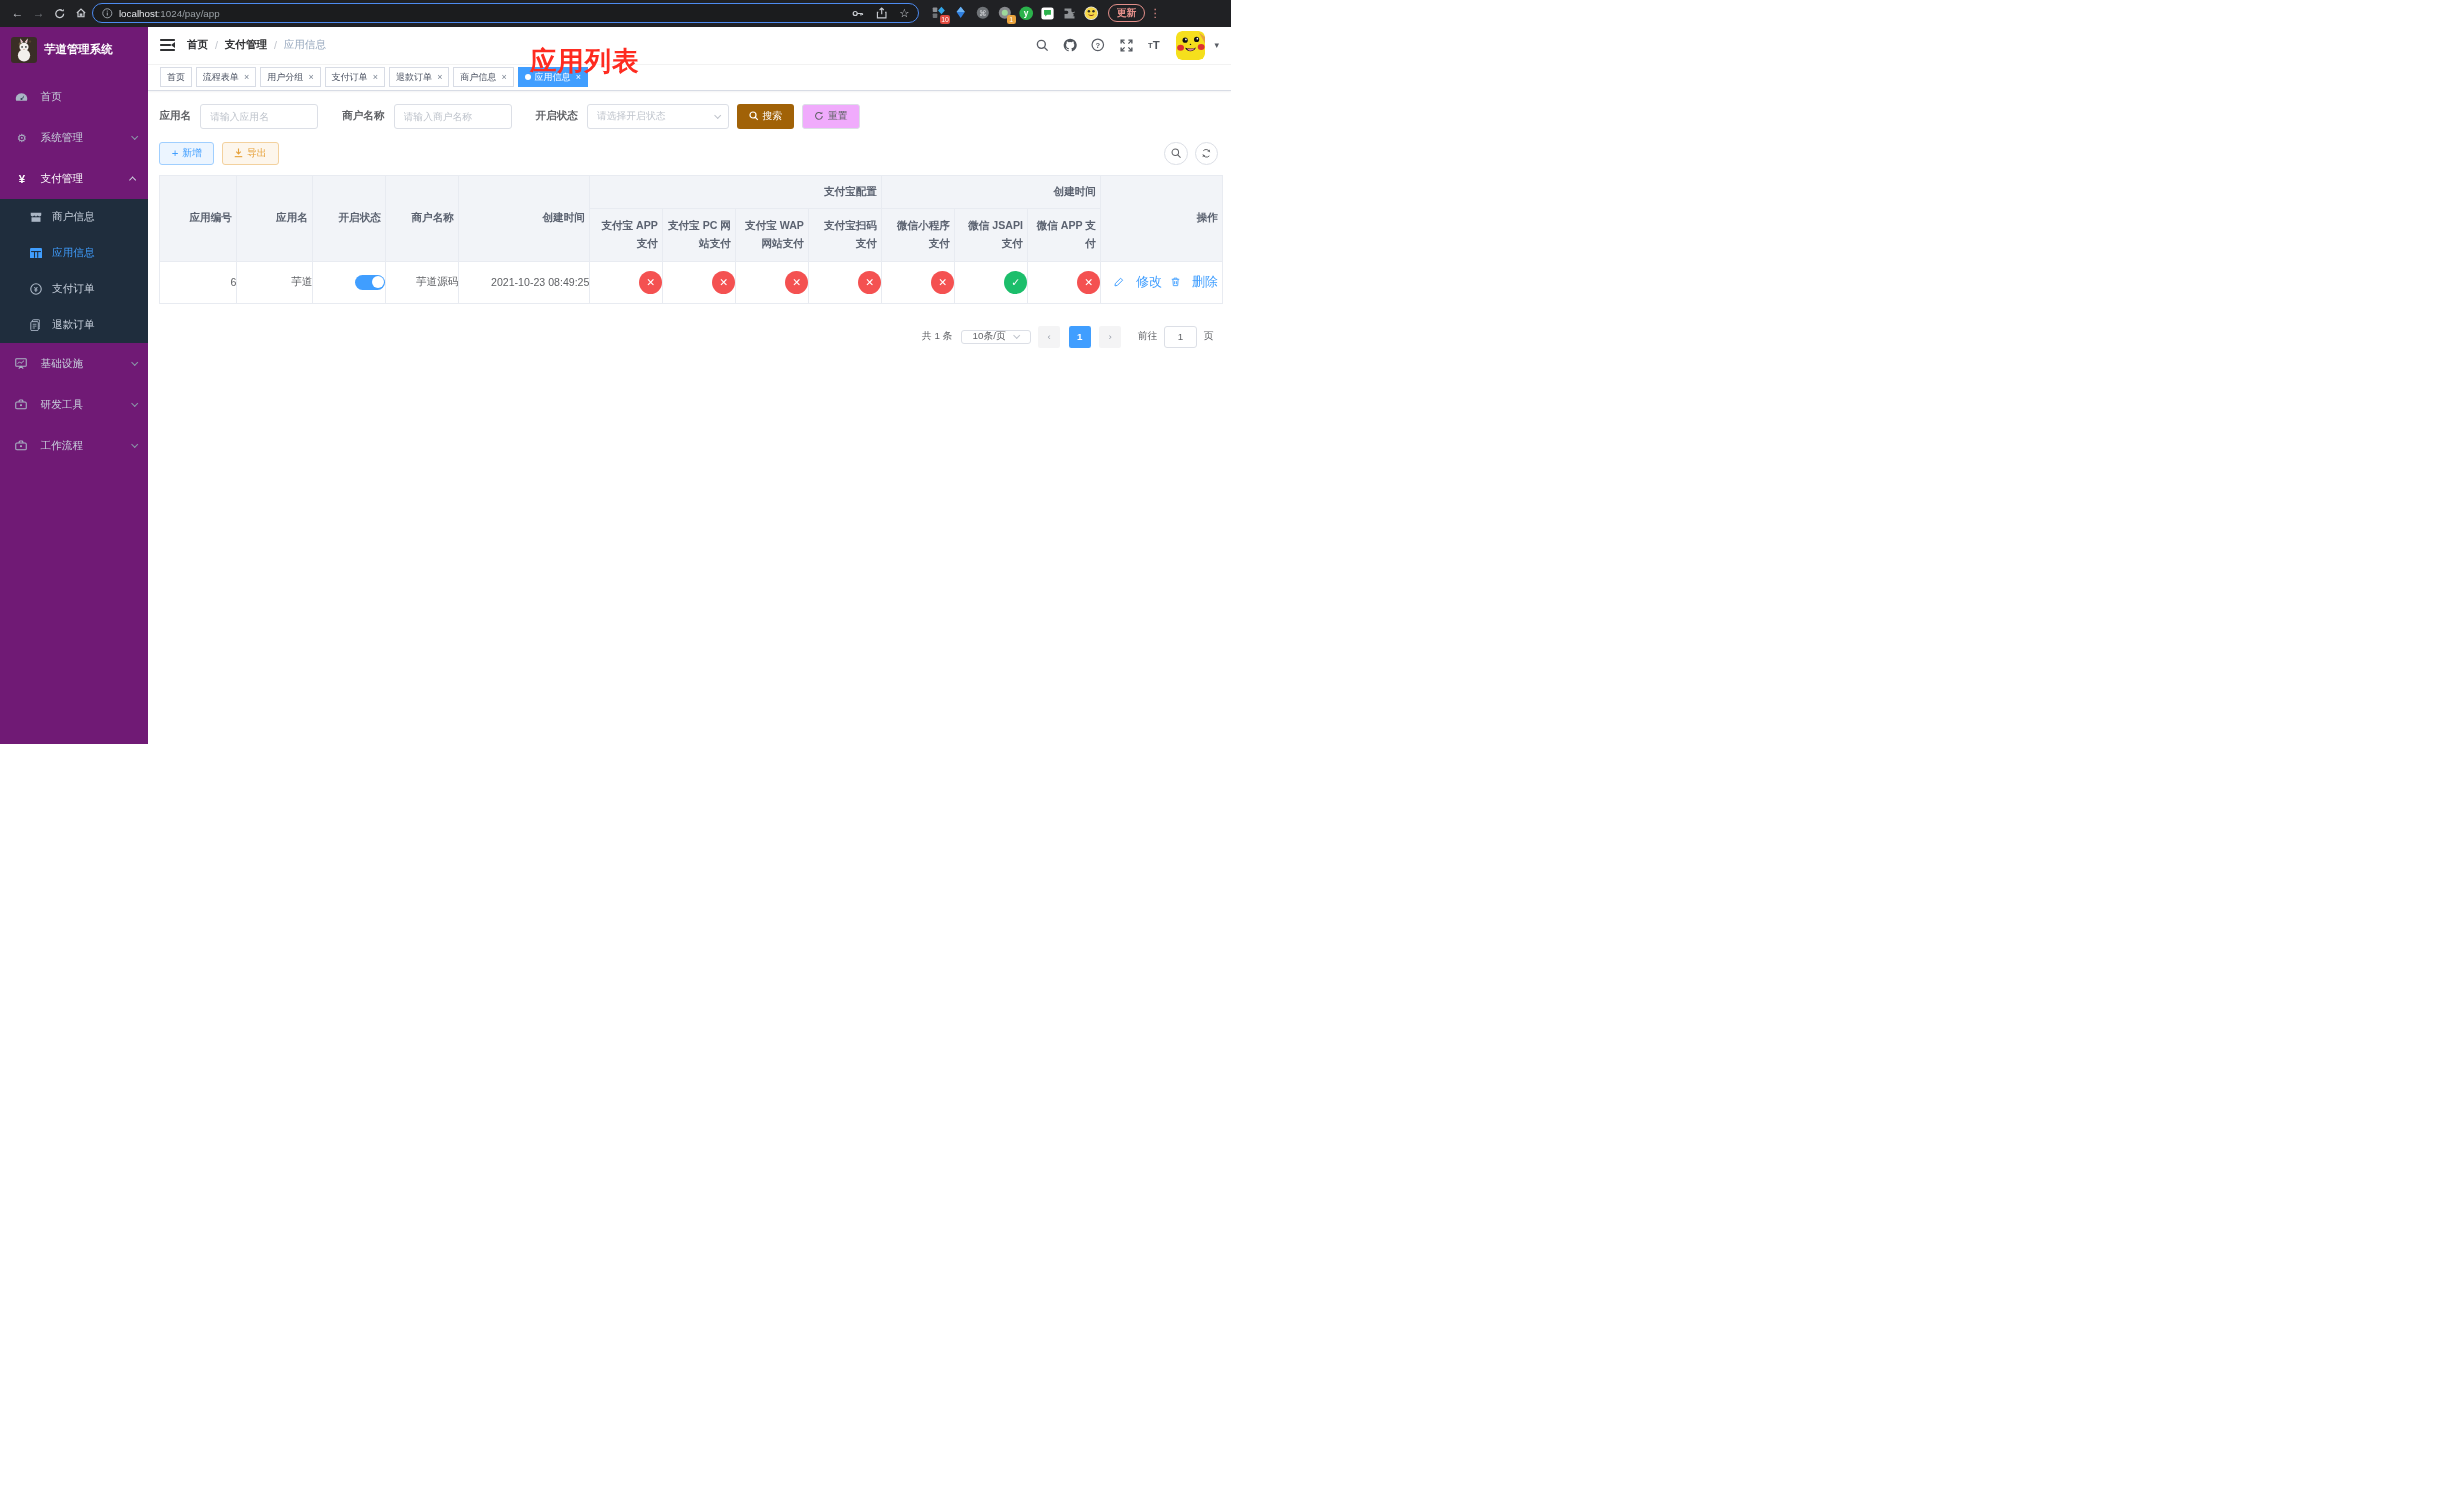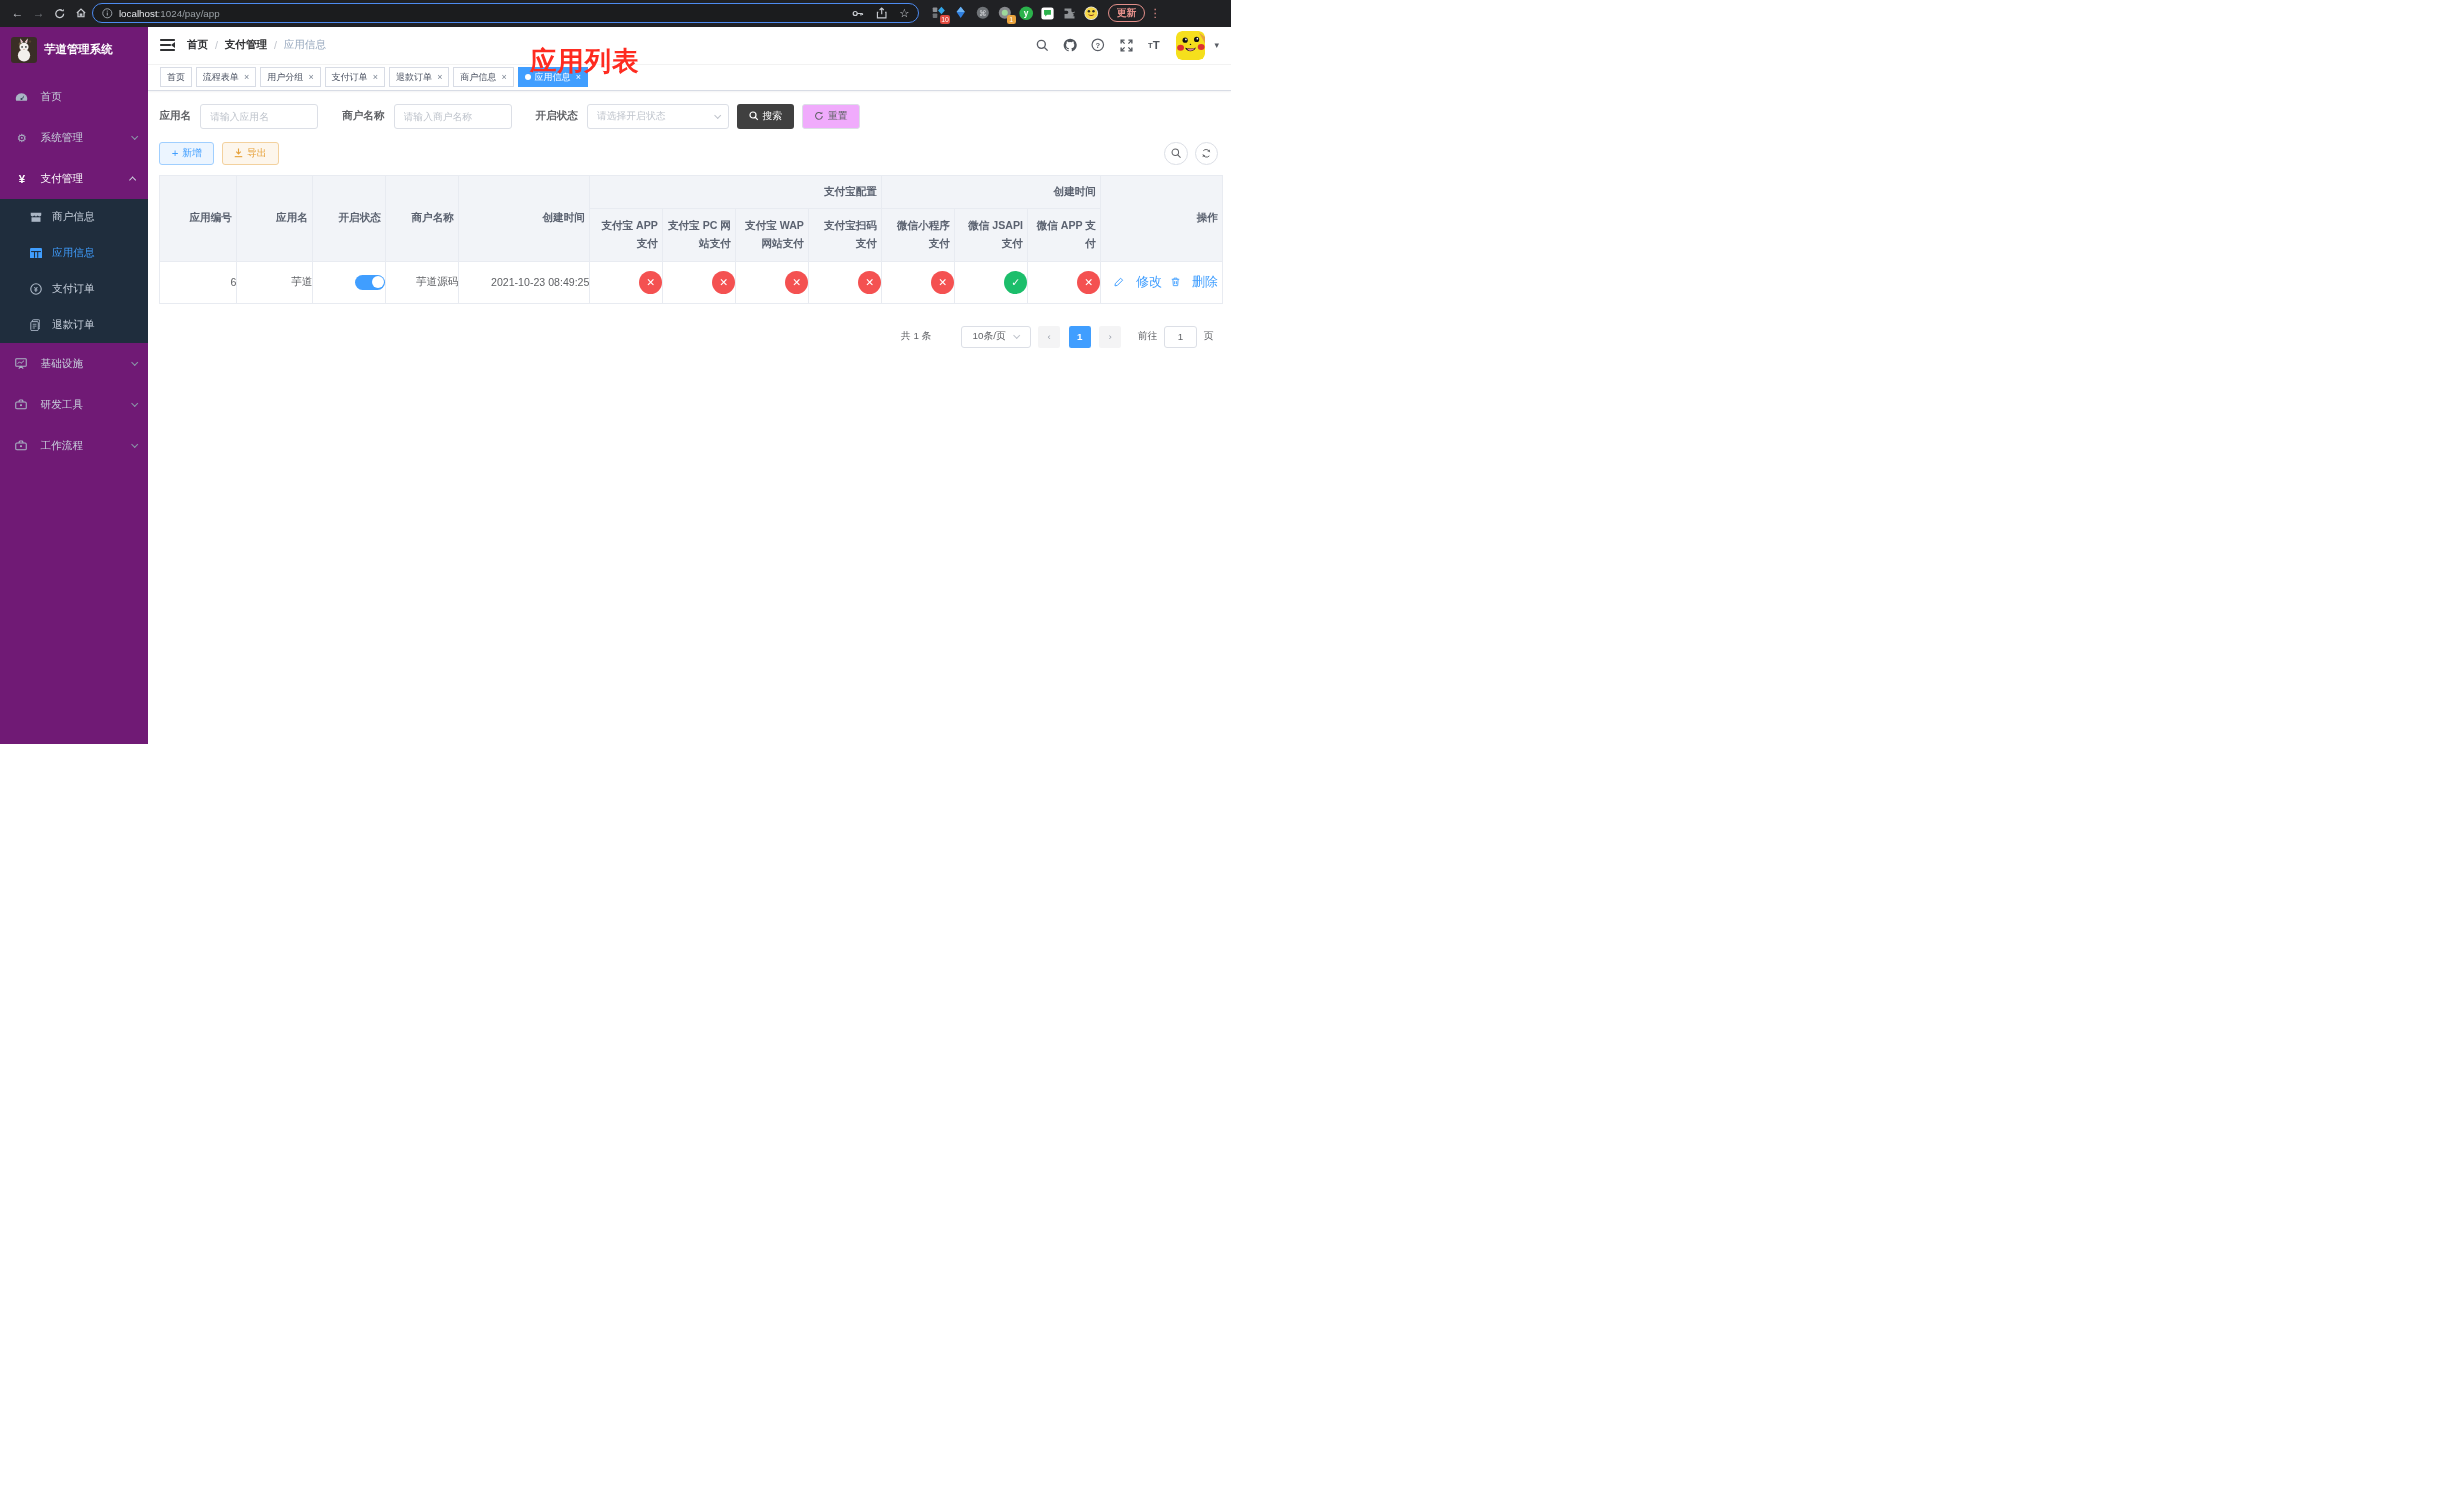--- a/index.html
+++ b/index.html
@@ -84,21 +84,21 @@
   .f-label { font-size:10.6px; font-weight:bold; color:#606266; margin-right:9px; white-space:nowrap; }
   .f-input { height:25px; width:118px; border:0.8px solid #dcdfe6; border-radius:3px; padding:0 9px;
              font-size:9.8px; color:#606266; outline:none; font-family:inherit; }
   .f-input::placeholder { color:#bfc4cc; }
   .f-gap { width:24px; flex:0 0 24px; }
   .f-select { position:relative; width:142px; height:25px; border:0.8px solid #dcdfe6; border-radius:3px;
               display:flex; align-items:center; padding:0 21px 0 9px; font-size:9.8px; color:#bfc4cc; cursor:pointer; }
   .f-select .chev { border-color:#c0c4cc; position:absolute; right:9px; top:9.8px; }
   .btn { height:25px; border-radius:3px; display:inline-flex; align-items:center; gap:3.8px; font-size:9.8px;
          padding:0 11.4px; cursor:pointer; border:0.8px solid transparent; white-space:nowrap; }
-  .btn-search { background:#404040; color:#fff; margin-left:7.6px;font-family:Liberation Serif, serif; }
+  .btn-search { background:#a16207; color:#fff; margin-left:7.6px;font-family:Liberation Serif, serif; }
   .btn-reset { background:#f0abfc; border-color:#dcdfe6; color:#606266; margin-left:7.6px; }
   .toolbar { display:flex; gap:7.6px; margin-bottom:9.8px; position:relative; }
   .btn-add { height:23.5px; background:#ecf5ff; border-color:#a0cfff; color:#409eff; }
   .btn-export { height:23.5px; background:#fdf6ec; border-color:#f3d19e; color:#e6a23c; }
   .mini-group { position:absolute; right:1.5px; top:0; display:flex; gap:6.8px; }
   .mini { width:23.5px; height:23.5px; border-radius:50%; border:0.8px solid #dcdfe6; background:#fff;
           display:flex; align-items:center; justify-content:center; color:#606266; cursor:pointer; }
 
   
   table { width:100%; border-collapse:collapse; table-layout:fixed; }
@@ -115,22 +115,22 @@
                    justify-content:center; color:#fff; font-size:10.6px; font-weight:bold; }
   .status-circle.no { background:#f45151; }
   .status-circle.ok { background:#1cbe6b; }
   .op-link { color:#409eff; font-size:13px; display:inline-flex; align-items:center; gap:12px;
              cursor:pointer; margin:0 4.5px; white-space:nowrap; }
 
   
   .pagination { display:flex; align-items:center; justify-content:flex-end; gap:6.8px; margin-top:22px;
                 font-size:9.8px; color:#606266; padding-right:6px; }
   .pg-total { margin-right:1.5px; }
-  .pg-size { width:70px; height:22px; border:0.8px solid #dcdfe6; border-radius:3px; display:flex;
-             align-items:center; justify-content:center; gap:7.6px; cursor:pointer; color:#606266;margin-left:21px; }
+  .pg-size { width:70px; height:14px; border:0.8px solid #dcdfe6; border-radius:3px; display:flex;
+             align-items:center; justify-content:center; gap:7.6px; cursor:pointer; color:#606266; }
   .pg-size .chev { border-color:#c0c4cc; }
   .pg-btn { width:22px; height:22px; background:#f4f4f5; border-radius:2.3px; display:flex; align-items:center;
             justify-content:center; color:#9aa0ab; font-size:9.8px; cursor:pointer; margin:0 0.8px; }
   .pg-cur { width:22px; height:22px; background:#409eff; border-radius:2.3px; display:flex; align-items:center;
             justify-content:center; color:#fff; font-weight:bold; font-size:9.8px; cursor:pointer; margin:0 0.8px; }
   .pg-goto { margin-left:9px; }
   .pg-input { width:33px; height:22px; border:0.8px solid #dcdfe6; border-radius:3px; text-align:center;
               font-size:9.8px; color:#606266; outline:none; font-family:inherit; }
 
   

